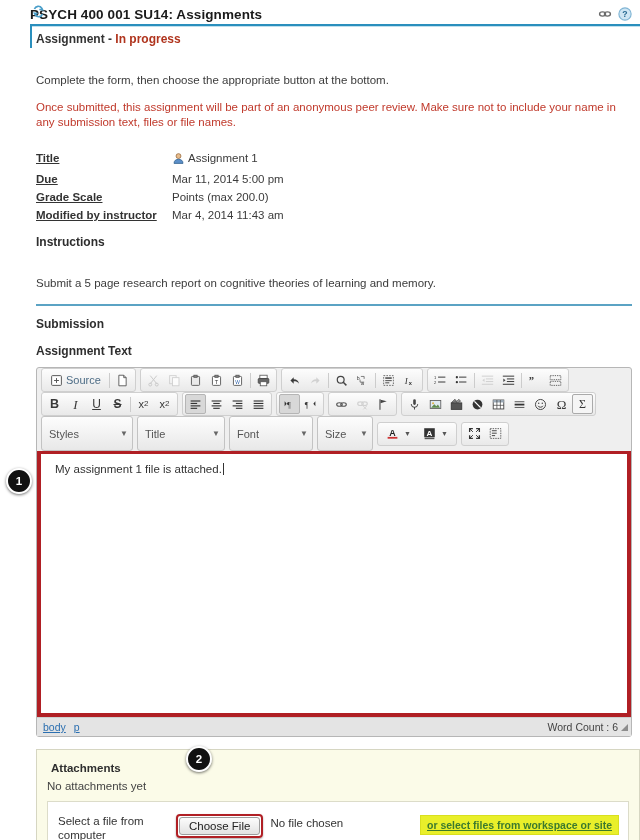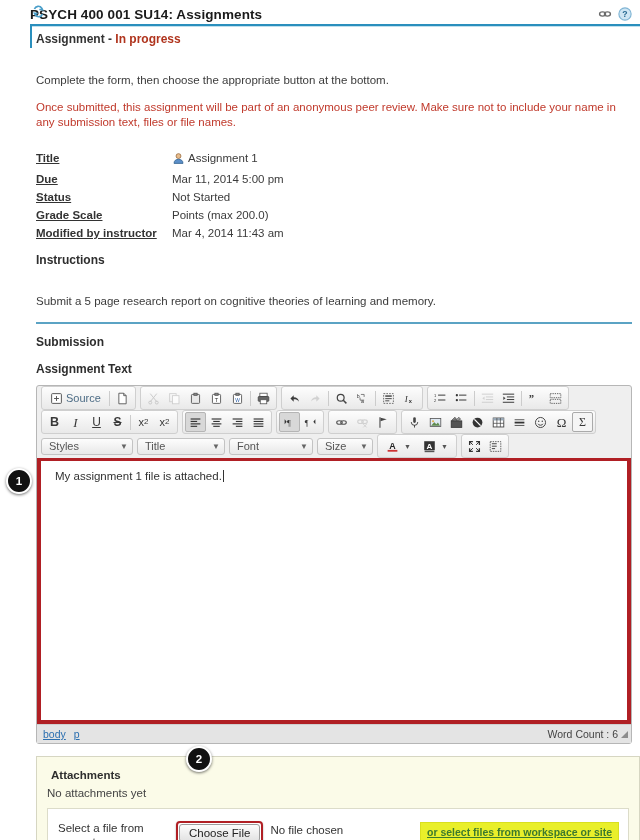--- a/index.html
+++ b/index.html
@@ -75,21 +75,21 @@
   .tb-btn.on { background:#d8d8d8; border-color:#b5b5b5; }
   .tb-btn.dim { color:#bbbbbb; opacity:.75; }
   .tb-btn .lbl { font-size:11px; color:#4e6d86; }
   .tb-sep { width:1px; height:15px; background:#cccccc; margin:0 2px; }
   .tb-ico { display:block; }
 
   .tb-select {
     display:flex; align-items:center; justify-content:space-between;
     border:1px solid #c3c3c3; border-radius:3px;
     background:linear-gradient(#fdfdfd,#e8e8e8);
-    height:17px; padding:0 4px 0 7px; font-size:11px; color:#555;
+    height:35px; padding:0 4px 0 7px; font-size:11px; color:#555;
   }
   .tb-select .car { font-size:8px; color:#666; margin-left:8px; }
   .sel-styles { width:92px; }
   .sel-normal { width:88px; }
   .sel-font   { width:84px; }
   .sel-size   { width:56px; }
 
   .edit-area {
     background:#fff; border:4px solid #b01f24; border-top:3px solid #b01f24;
     height:266px; padding:9px 0 0 14px; font-size:11.5px; color:#333;
@@ -196,24 +196,20 @@
             <path d="M2.5 14 C2.5 10.4 5 9 8 9 C11 9 13.5 10.4 13.5 14 Z" fill="#5b8fc9" stroke="#31618f" stroke-width="1"></path>
           </svg>
         </span><span>Assignment 1</span>
       </td>
     </tr>
     <tr>
       <td class="k">Due</td>
       <td class="v">Mar 11, 2014 5:00 pm</td>
     </tr>
     <tr>
-      <td class="k">Status</td>
-      <td class="v">Not Started</td>
-    </tr>
-    <tr>
       <td class="k">Grade Scale</td>
       <td class="v">Points (max 200.0)</td>
     </tr>
     <tr>
       <td class="k">Modified by instructor</td>
       <td class="v">Mar 4, 2014 11:43 am</td>
     </tr>
   </tbody>
     </table>
 

